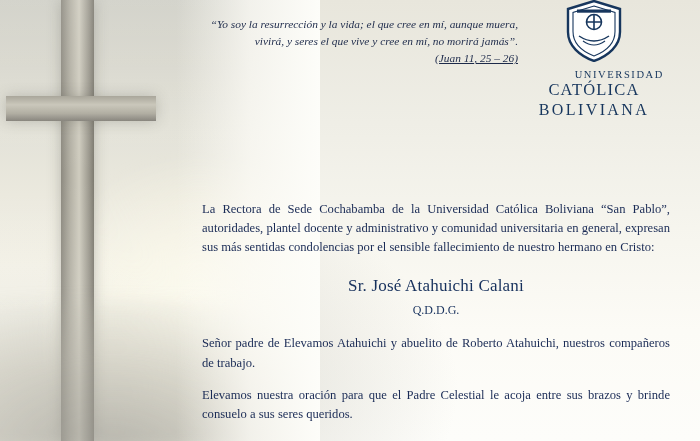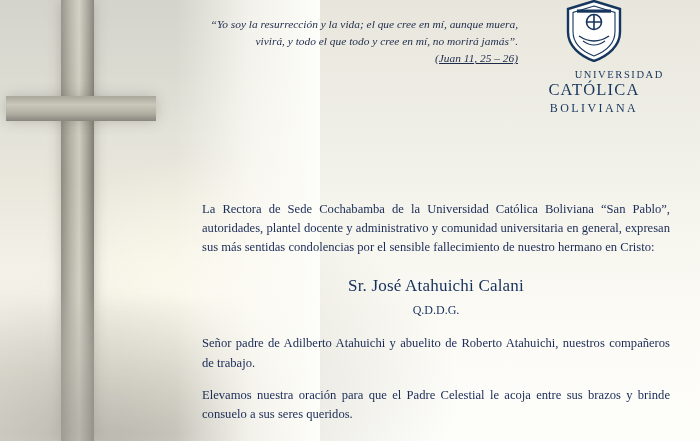--- a/index.html
+++ b/index.html
@@ -109,21 +109,21 @@
   .logo-main {
     font-family: "Liberation Serif", serif;
     font-size: 16.5px;
     font-weight: normal;
     letter-spacing: 1.2px;
     color: #17365d;
     line-height: 1.15;
   }
   .logo-sub {
     font-family: "Liberation Serif", serif;
-    font-size: 12px;
+    font-size: 16px;
     letter-spacing: 2.4px;
     color: #17365d;
     margin-top: 1px;
   }
 
   
   .quote {
     position: absolute;
     left: 196px; top: 16px;
     width: 322px;
@@ -189,25 +189,25 @@
         <path d="M18 41 Q29 49 40 41" fill="none" stroke="#17365d" stroke-width="1.2"></path>
         <rect x="12" y="9.5" width="34" height="3.2" fill="#17365d"></rect>
       </svg>
     </div>
     <div class="logo-name">UNIVERSIDAD</div>
     <div class="logo-main">CATÓLICA</div>
     <div class="logo-sub">BOLIVIANA</div>
   </div>
 
   <div class="quote">
-    <span>“Yo soy la resurrección y la vida; el que cree en mí, aunque muera, vivirá, y todo el que todo y cree en mí, no morirá jamás”.</span>
+    <span>“Yo soy la resurrección y la vida; el que cree en mí, aunque muera, vivirá, y seres el que vive y cree en mí, no morirá jamás”.</span>
     <span class="ref">(Juan 11, 25 – 26)</span>
   </div>
 
   <div class="body-block">
     <p class="para">La Rectora de Sede Cochabamba de la Universidad Católica Boliviana “San Pablo”, autoridades, plantel docente y administrativo y comunidad universitaria en general, expresan sus más sentidas condolencias por el sensible fallecimiento de nuestro hermano en Cristo:</p>
     <div class="deceased">Sr. José Atahuichi Calani</div>
     <div class="qddg">Q.D.D.G.</div>
-    <p class="para">Señor padre de Adilberto Atahuichi y abuelito de Roberto Atahuichi, nuestros compañeros de trabajo.</p>
+    <p class="para">Señor padre de Elevamos Atahuichi y abuelito de Roberto Atahuichi, nuestros compañeros de trabajo.</p>
     <p class="para">Elevamos nuestra oración para que el Padre Celestial le acoja entre sus brazos y brinde consuelo a sus seres queridos.</p>
   </div>
 
 </div>
 
 </body></html>

